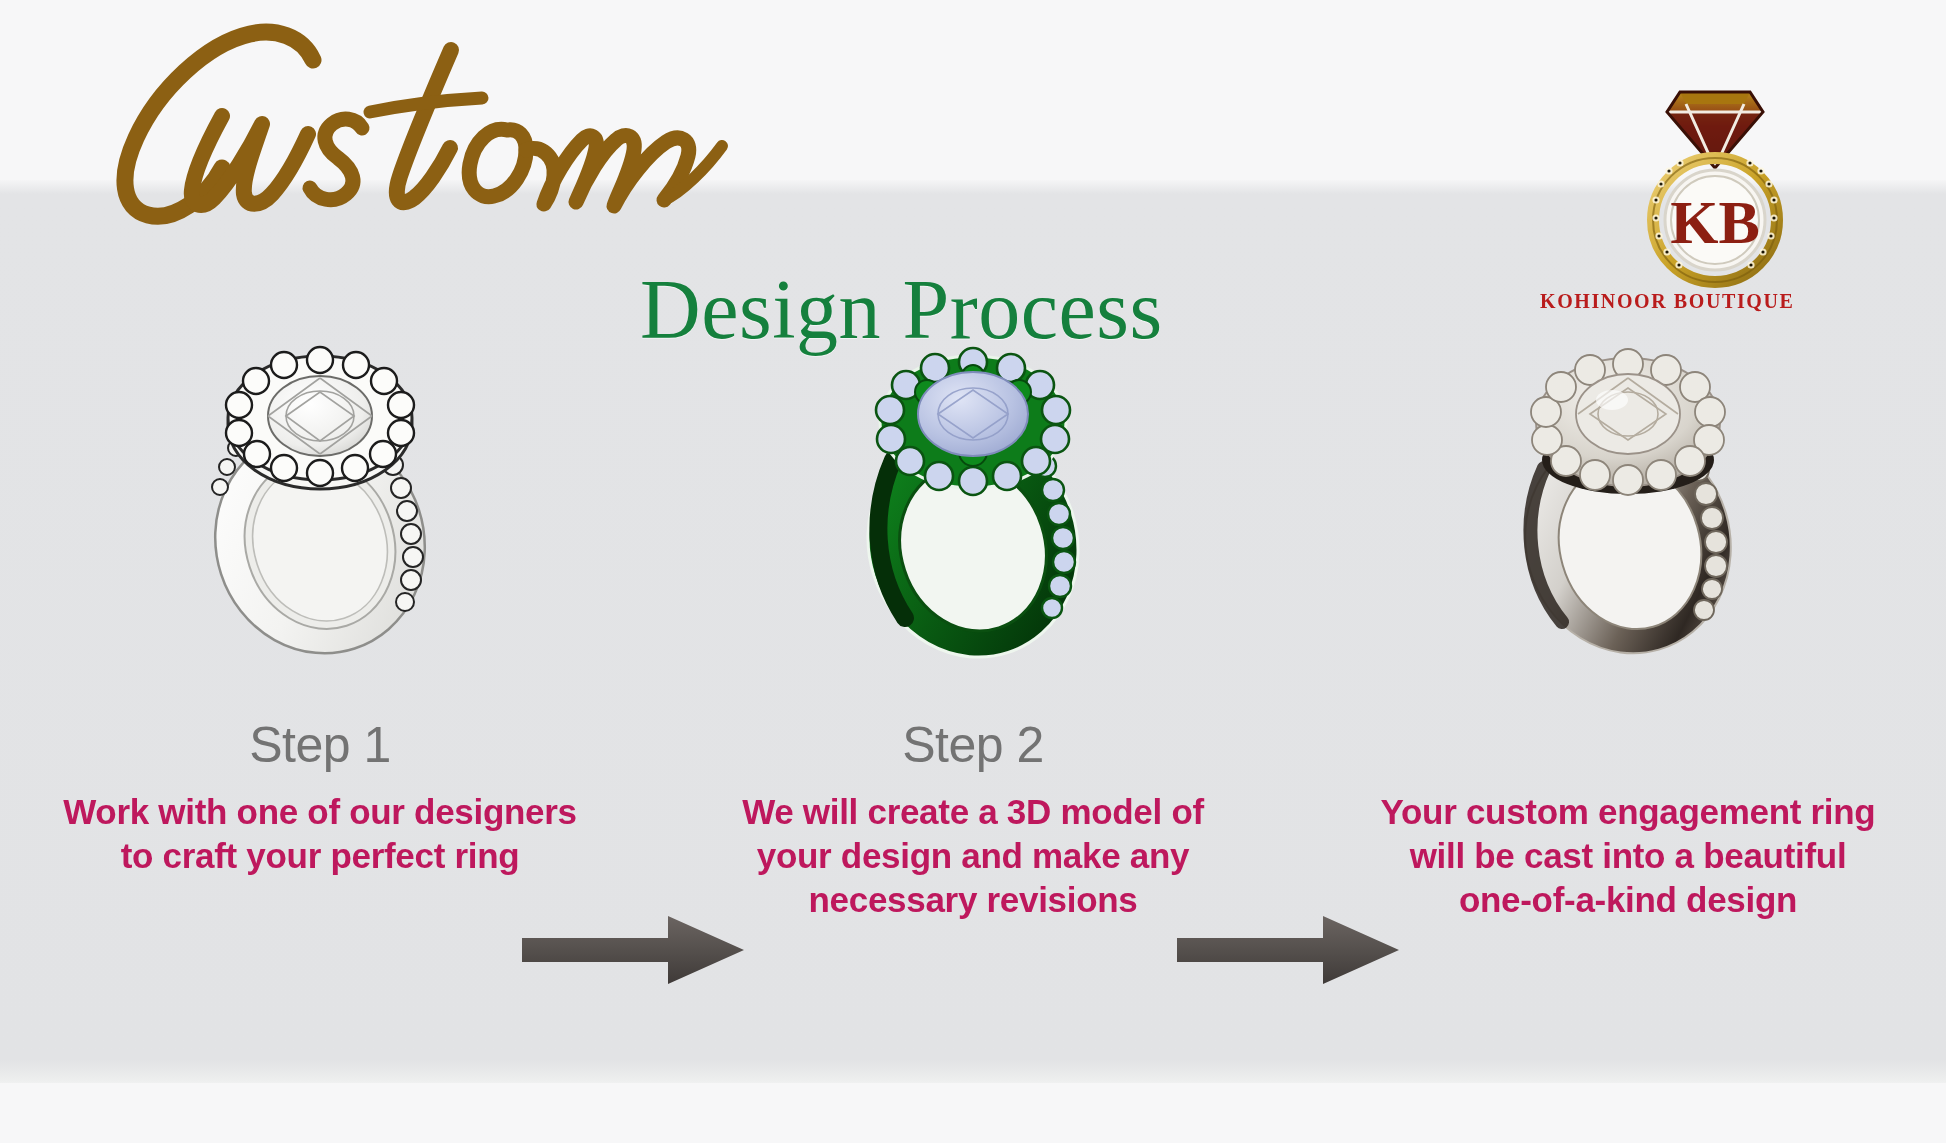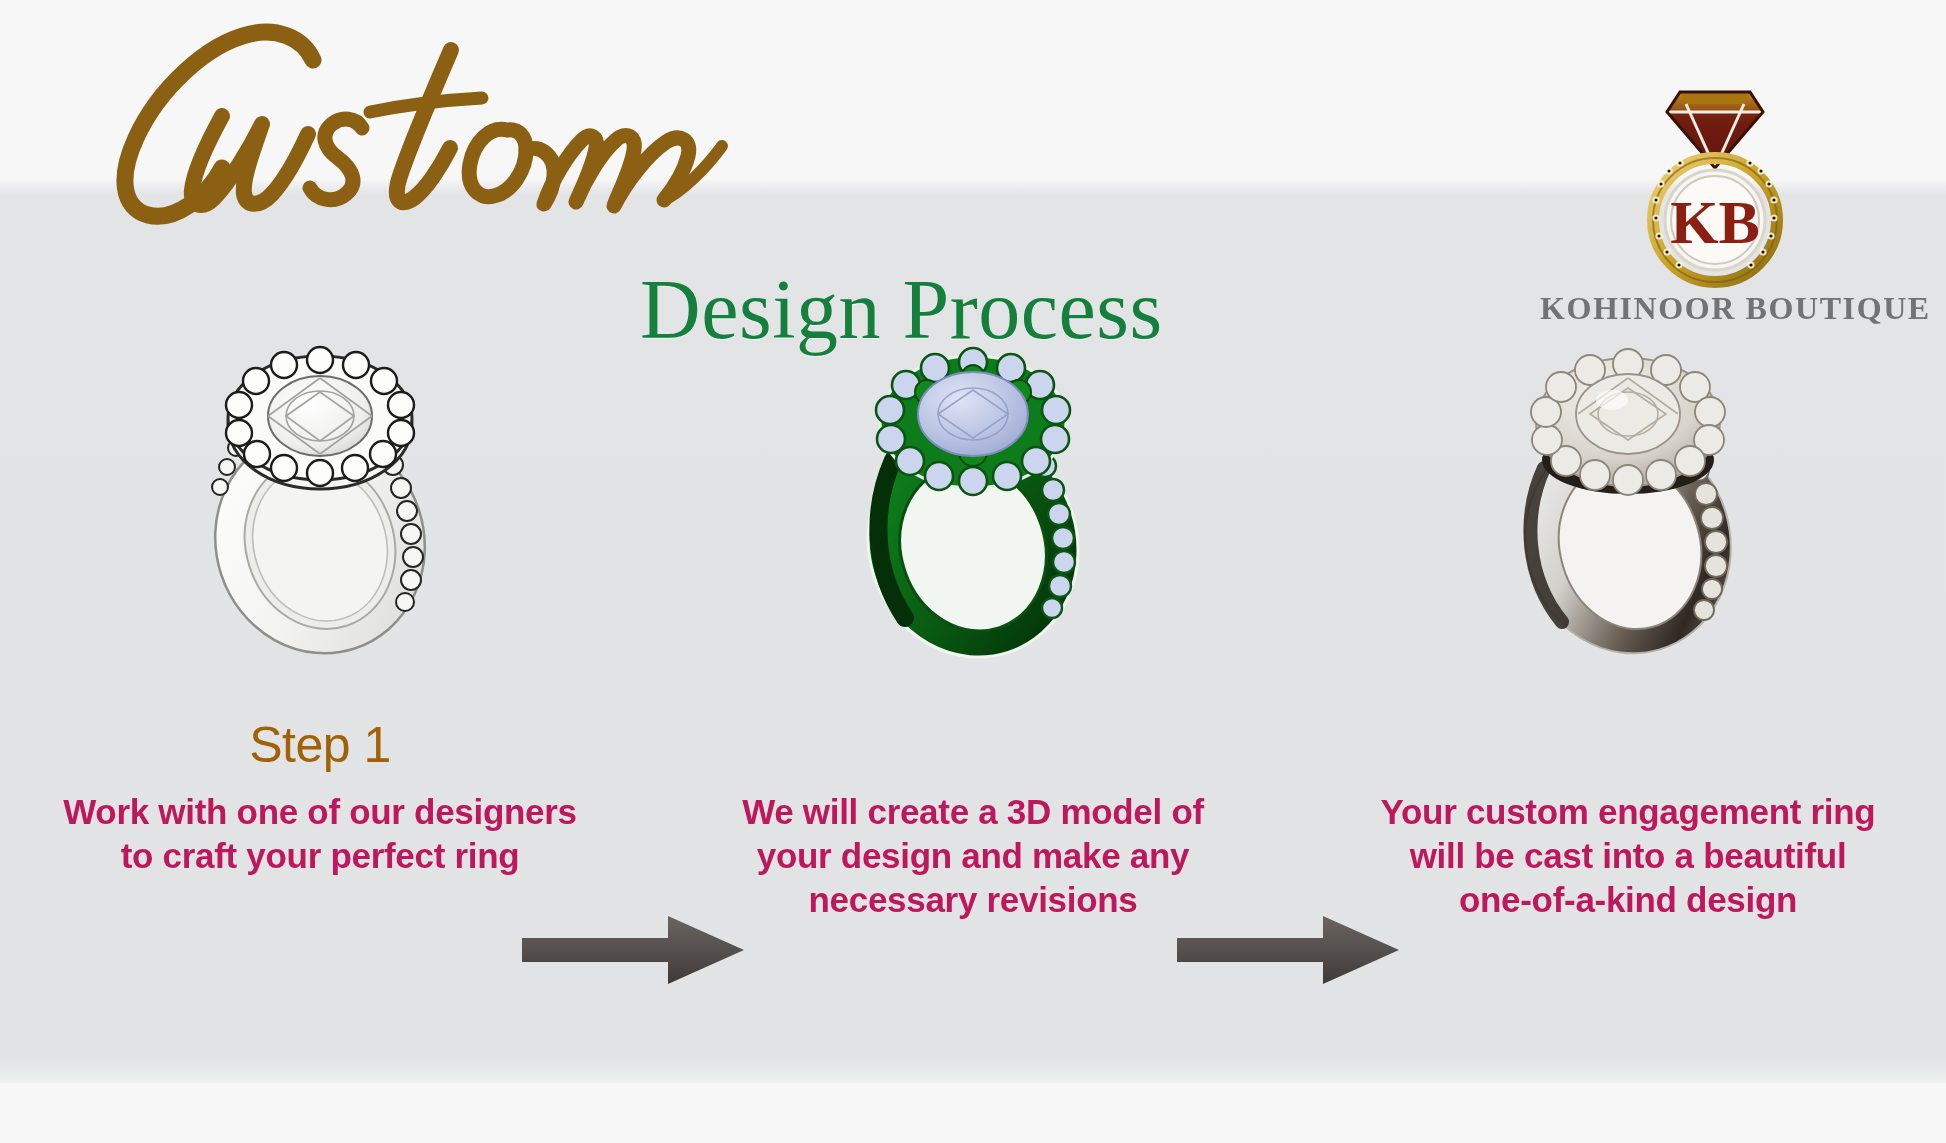--- a/index.html
+++ b/index.html
@@ -47,26 +47,26 @@
     text-shadow:0 1px 0 rgba(255,255,255,.55);
   }
 
   
   .logo{
     position:absolute;left:1540px;top:68px;width:350px;height:300px;
   }
   .logo-mark{position:absolute;left:80px;top:0;width:190px;height:225px;}
   .logo-text{
     position:absolute;left:0;top:222px;width:350px;
-    text-align:center;
+    text-align:left;
     font-family:"Liberation Serif", serif;
     font-weight:bold;
-    font-size:32px;
+    font-size:20px;
     letter-spacing:1.6px;
-    color:#737373;
+    color:#b91c1c;
     white-space:nowrap;
   }
 
   
   .steps{
     position:absolute;left:0;top:330px;width:1946px;height:760px;
   }
   .step{
     position:absolute;top:0;width:620px;height:760px;
   }
@@ -77,21 +77,21 @@
   .art{
     position:absolute;left:0;top:0;width:620px;height:330px;
   }
   .art svg{display:block;margin:0 auto;}
 
   .step-title{
     position:absolute;left:0;top:390px;width:620px;
     text-align:center;
     font-size:50px;
     font-weight:400;
-    color:#a16207;
+    color:#737373;
     letter-spacing:-0.5px;
     line-height:1;
   }
   .step-desc{
     position:absolute;left:0;top:460px;width:620px;
     text-align:center;
     font-size:35px;
     font-weight:600;
     color:#be185d;
     line-height:1.26;
@@ -338,20 +338,21 @@
               <circle cx="150" cy="46" r="11"></circle>
           </g>
 
           <ellipse cx="150" cy="84" rx="55" ry="42" fill="url(#s2stone)" stroke="#7f8cbb" stroke-width="2"></ellipse>
           <g stroke="#8f9bc6" stroke-width="1.6" fill="none" opacity="0.85">
             <ellipse cx="150" cy="84" rx="35" ry="26"></ellipse>
             <path d="M115 84 L150 60 L185 84 L150 108 Z"></path>
           </g>
         </svg>
       </div>
+      <div class="step-title">Step 2</div>
       <div class="step-desc">We will create a 3D model of
 your design and make any
 necessary revisions</div>
     </div>
 
     <div class="arrow arrow-2">
       <svg width="230" height="80" viewBox="0 0 230 80">
         <path d="M4 28 L150 28 L150 6 L226 40 L150 74 L150 52 L4 52 Z" fill="url(#arrg)"></path>
       </svg>
     </div>

